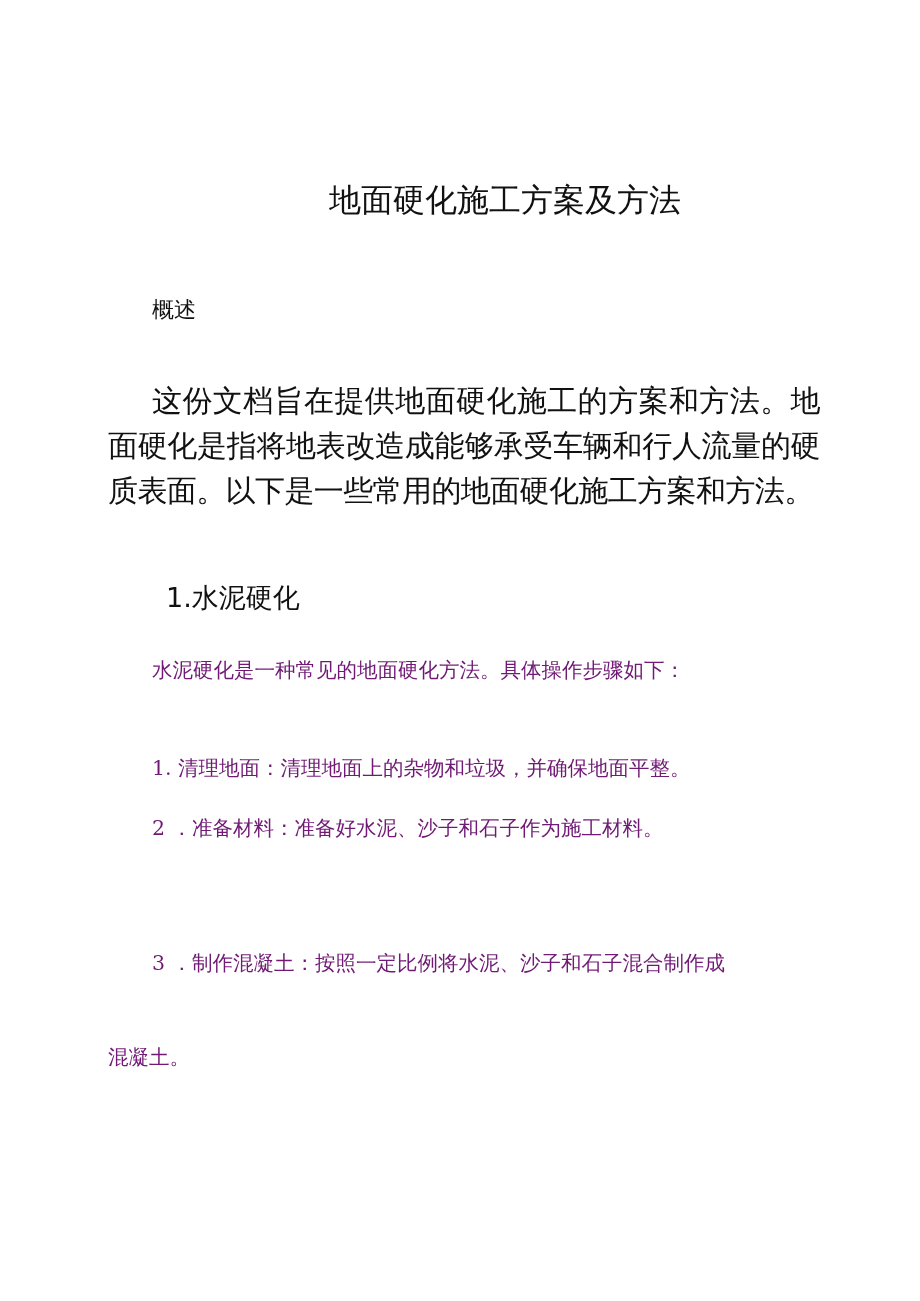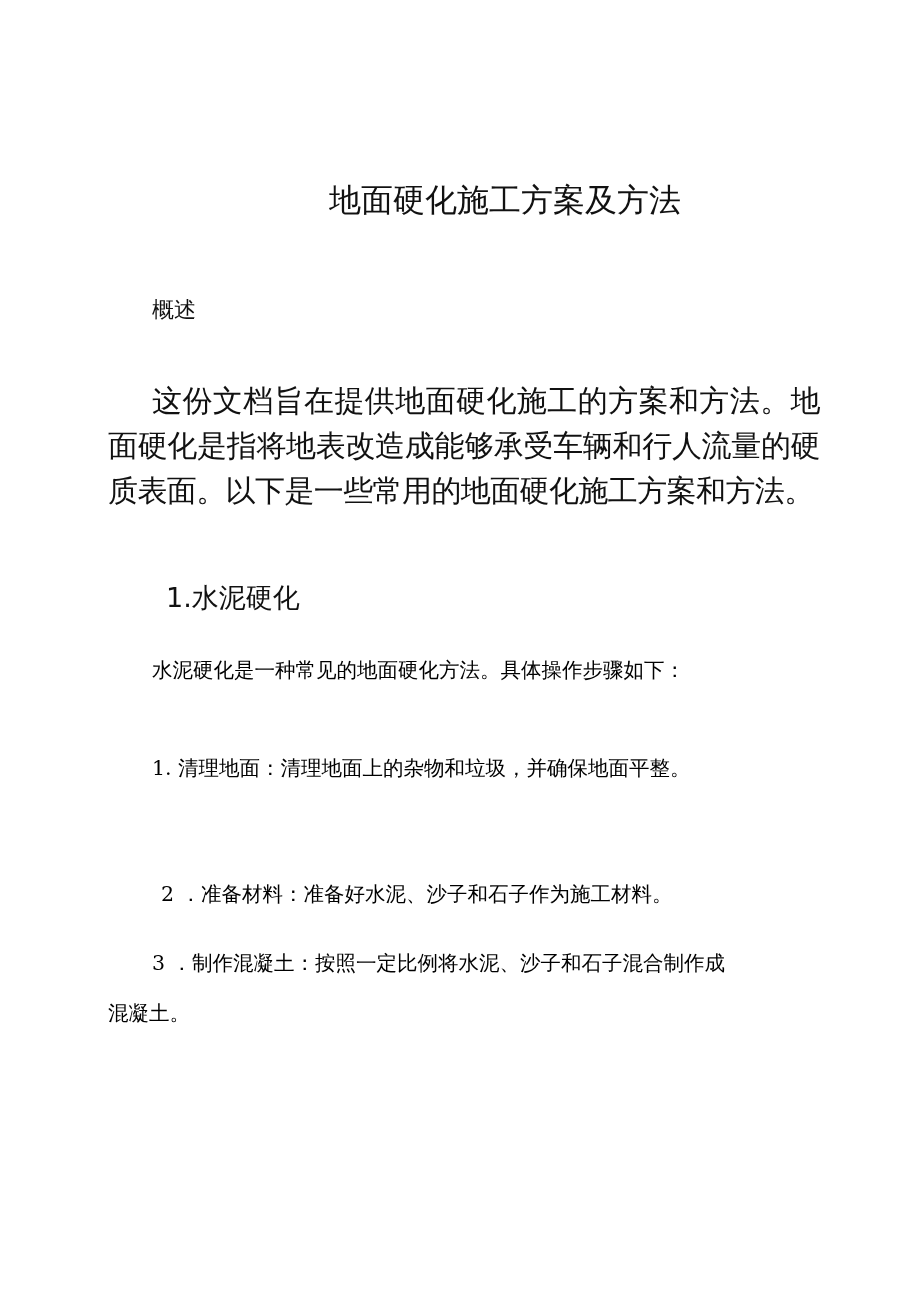--- a/index.html
+++ b/index.html
@@ -68,27 +68,27 @@
       font-size: 27px;
       line-height: 36px;
       margin: 14px;
       font-weight: normal;
     }
     .body-line {
       position: absolute;
       font-size: 20.5px;
       line-height: 30px;
       margin: 0;
-      color: #000000;
+      color: #701a75;
     }
     .bl-1 { left: 152px; top: 655px; }
     .bl-2 { left: 152px; top: 753px; }
-    .bl-3 { left: 152px; top: 879px; margin-left: 9px; }
+    .bl-3 { left: 152px; top: 813px; }
     .bl-4 { left: 152px; top: 948px; }
-    .bl-5 { left: 108px; top: 998px; }
+    .bl-5 { left: 108px; top: 1042px; }
   </style>
 </head>
 <body>
 
 <div class="page">
 
   <h1 class="title sans">地面硬化施工方案及方法</h1>
 
   <h2 class="h-overview sans">概述</h2>
 

